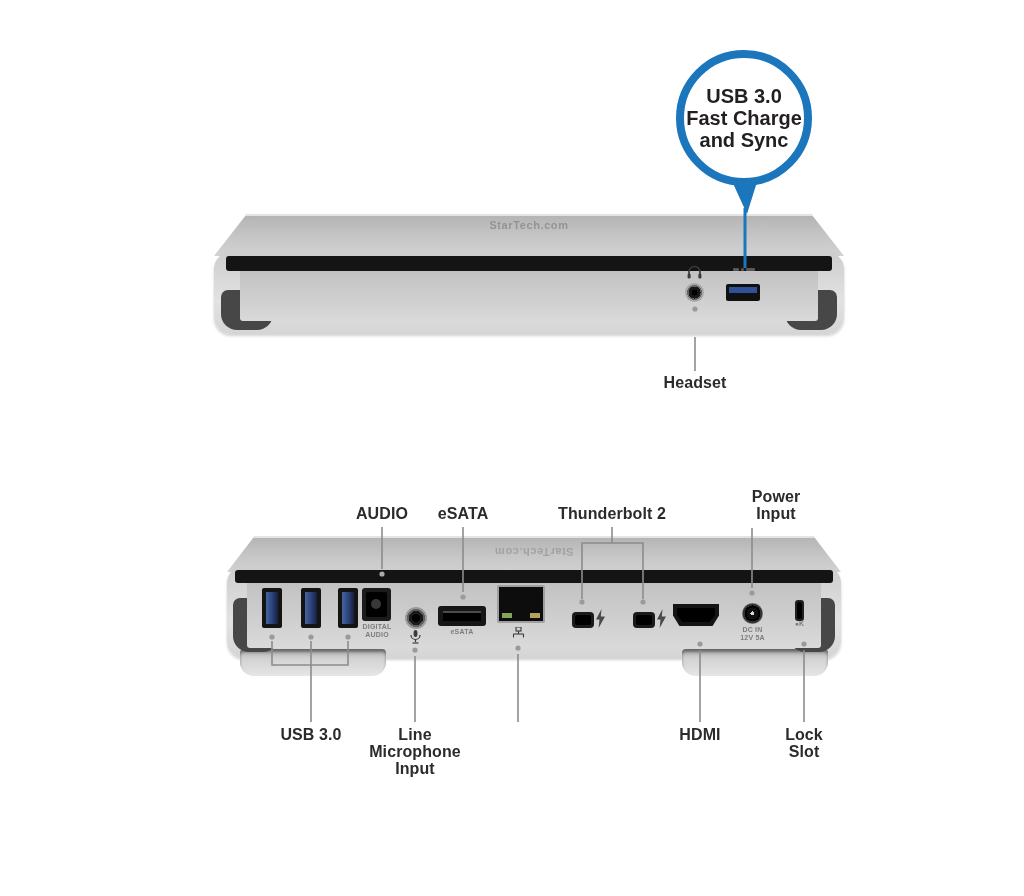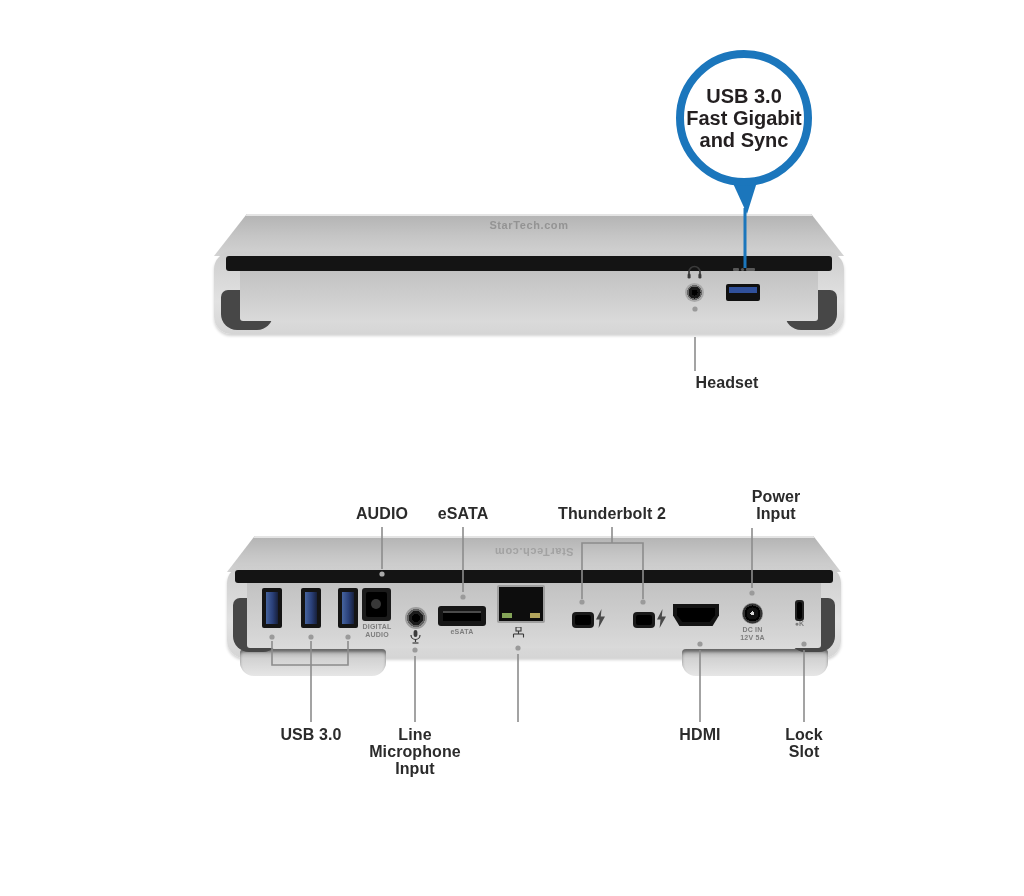--- a/index.html
+++ b/index.html
@@ -97,28 +97,28 @@
     <svg class="icon" style="left:733px;top:266px;opacity:.75;" width="23" height="7" viewBox="0 0 23 7">
       <rect x="0" y="2" width="6" height="3" rx="1" fill="#6f6f6f"></rect>
       <circle cx="9.5" cy="3.5" r="1.6" fill="#6f6f6f"></circle>
       <rect x="13" y="2" width="9" height="3" rx="1" fill="#6f6f6f"></rect>
     </svg>
 
     <div class="usbport-front">
         <i></i>
       </div>
 
-    <div class="lbl" style="left:677px;top:374px;width:100px;">
+    <div class="lbl" style="left:645px;top:374px;width:100px;">
       <span>Headset</span>
     </div>
   </div>
 
   <div class="callout-text">
     <span>USB 3.0</span>
-    <span>Fast Gigabit</span>
+    <span>Fast Charge</span>
     <span>and Sync</span>
   </div>
 
   <div class="abs" style="left:0;top:420px;width:1024px;height:476px;"></div>
 
   <div class="topface" style="left:227px;top:536px;width:614px;height:36px;clip-path:polygon(4.5% 0,95.5% 0,100% 100%,0 100%);">
     <div class="brandlogo" style="top:10px;transform:rotate(180deg);opacity:.6;">StarTech.com</div>
   </div>
   <div class="bodyframe" style="left:227px;top:566px;width:614px;height:92px;"></div>
   <div class="stand" style="left:240px;top:649px;width:146px;height:27px;"></div>

